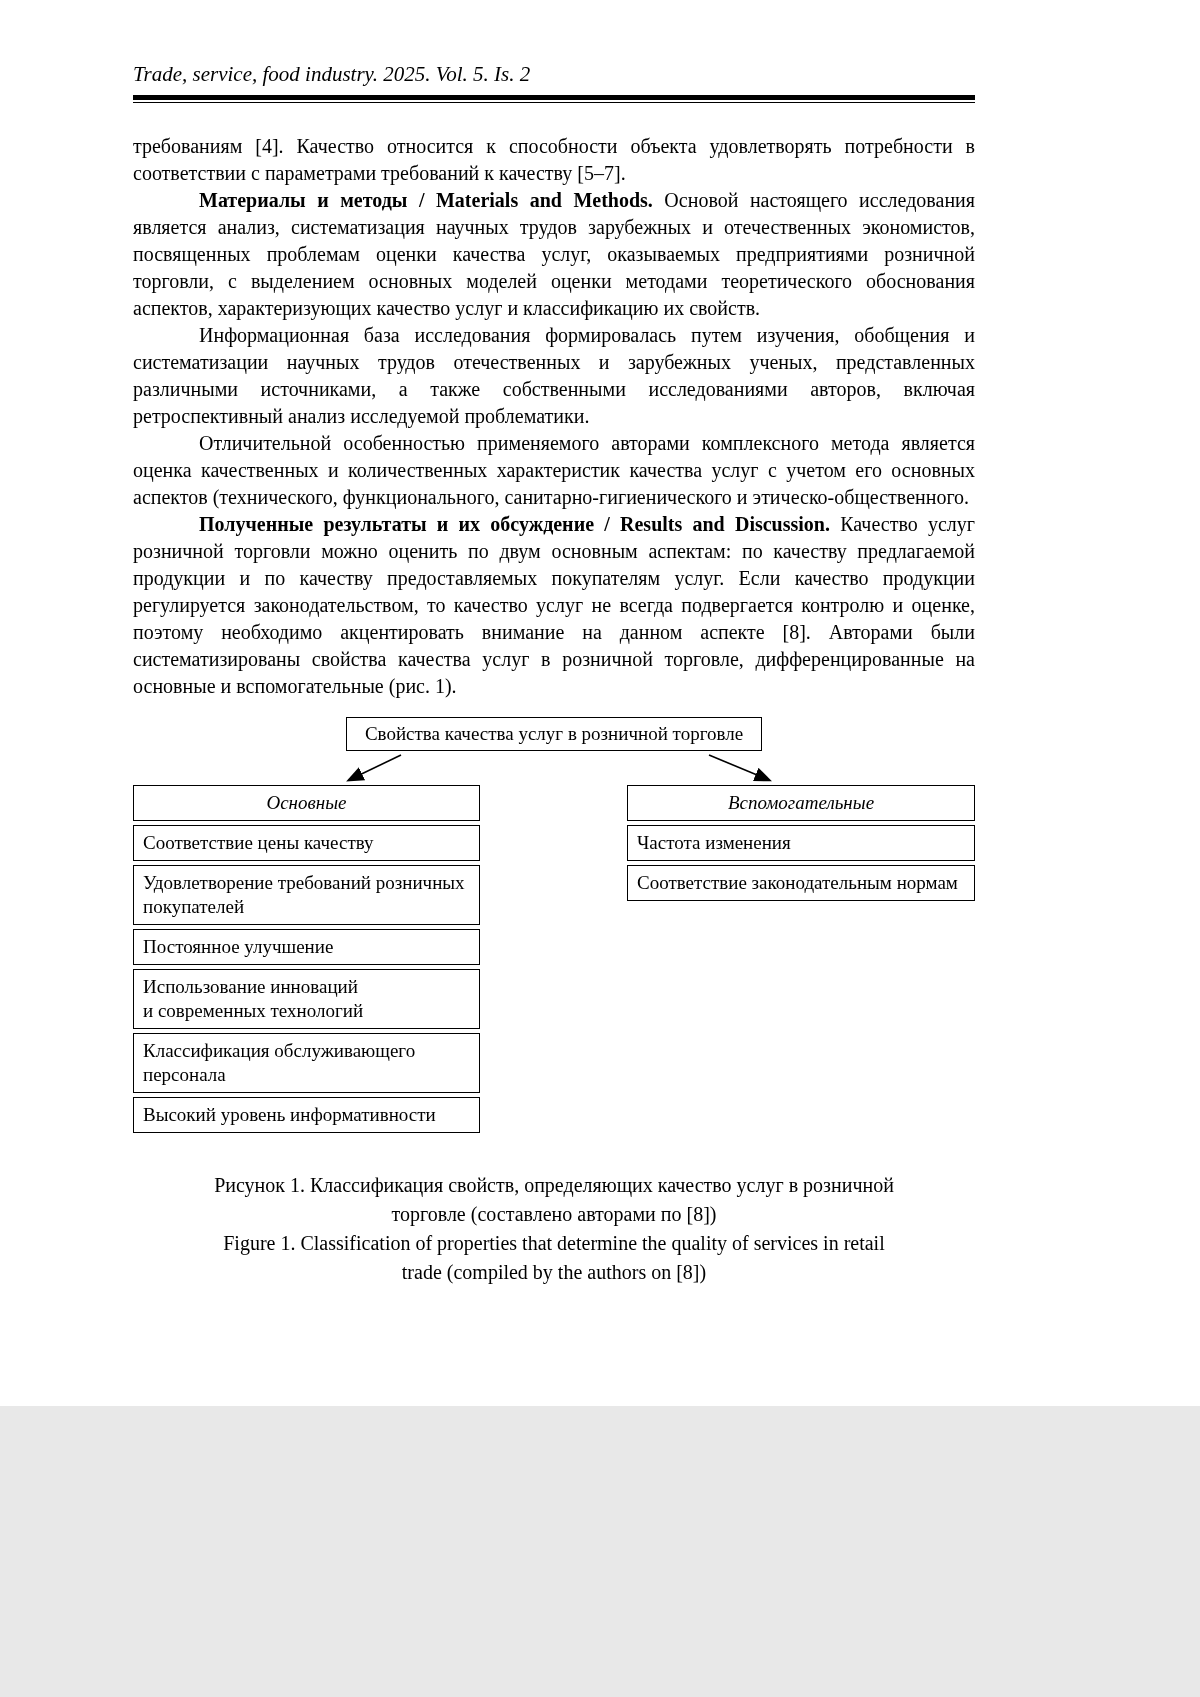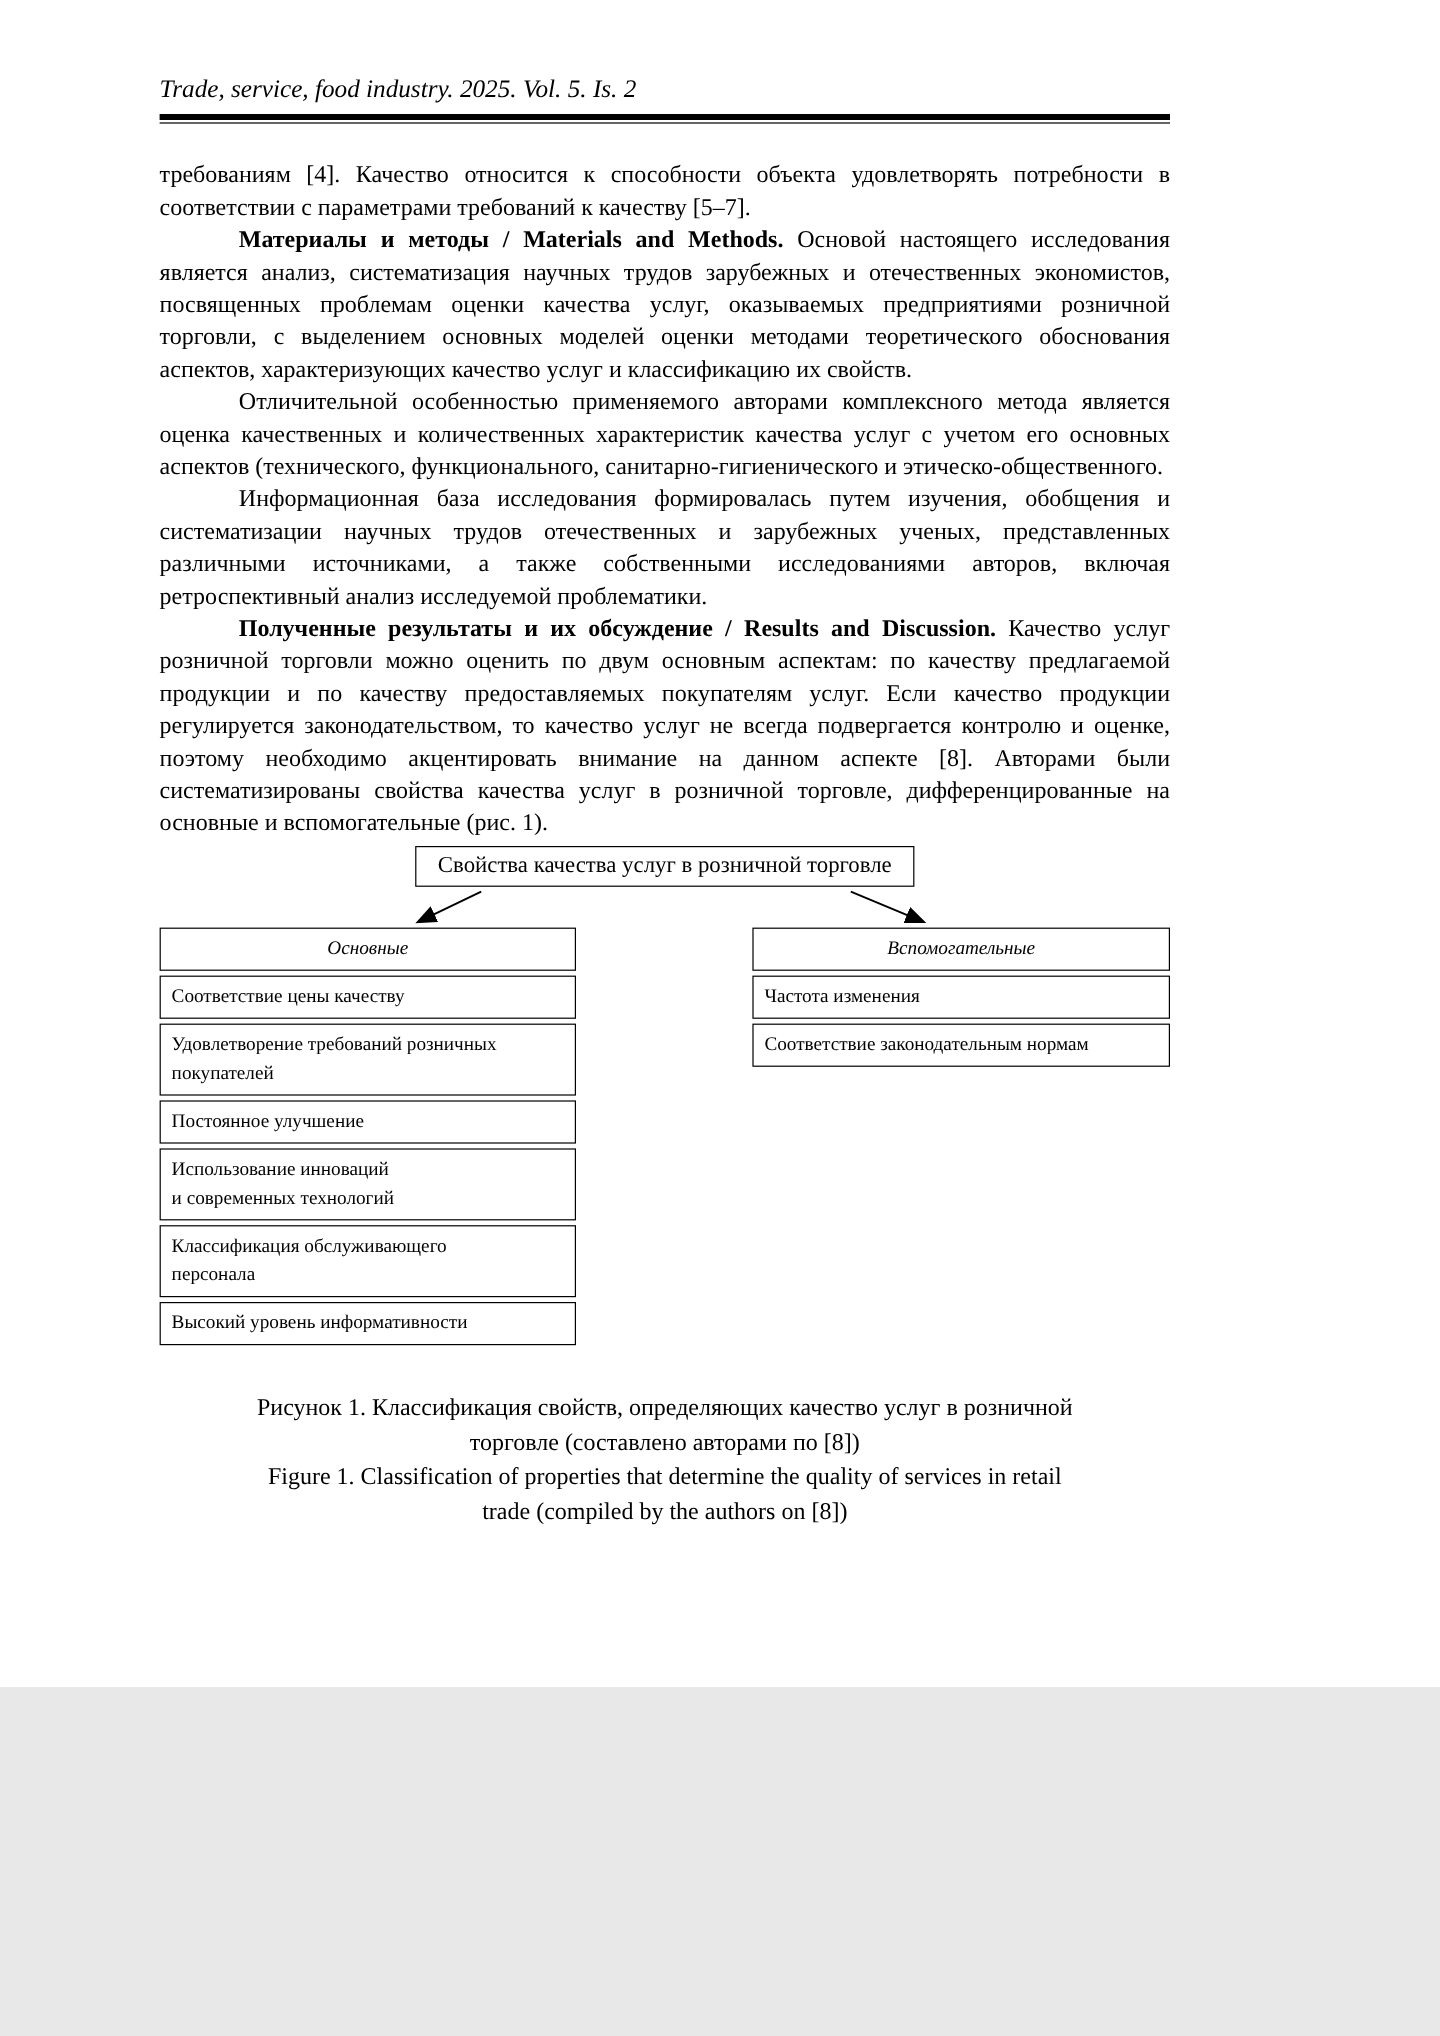--- a/index.html
+++ b/index.html
@@ -28,41 +28,41 @@
   .body-text {
     margin-top: 30px;
     font-size: 20px;
     line-height: 27px;
     text-align: justify;
   }
   .para { margin: 0; text-indent: 66px; }
   .para.first { text-indent: 0; }
   .para b { font-weight: bold; margin-top: 44px; }
 
-  .figure { margin-top: 5px; }
+  .figure { margin-top: 17px; }
   .root-box {
     width: fit-content;
     margin: 0 auto;
     border: 1px solid #000;
     padding: 5px 18px;
     font-size: 19px;
     text-align: center;
   }
   .arrows { display: block; margin-top: 2px; }
   .columns {
     display: flex;
     justify-content: space-between;
     align-items: flex-start;
   }
   .col-left  { width: 347px; }
   .col-right { width: 348px; }
   .cell {
     border: 1px solid #000;
     padding: 5px 9px;
-    font-size: 16px;
+    font-size: 19px;
     line-height: 24px;
     margin-bottom: 4px;
     white-space: pre-line;
     background: #fff;
   }
   .cell:last-child { margin-bottom: 0; }
   .cell.hdr { font-style: italic; text-align: center; }
 
   .captions {
     margin-top: 38px;
@@ -86,22 +86,22 @@
 <div class="page">
   <div class="content">
 
     <p class="journal-header">Trade, service, food industry. 2025. Vol. 5. Is. 2</p>
     <div class="rule-thick"></div>
     <div class="rule-thin"></div>
 
     <div class="body-text">
       <p class="para first"><span>требованиям [4]. Качество относится к способности объекта удовлетворять потребности в соответствии с параметрами требований к качеству [5–7].</span></p>
       <p class="para"><b>Материалы и методы / Materials and Methods.</b> <span>Основой настоящего исследования является анализ, систематизация научных трудов зарубежных и отечественных экономистов, посвященных проблемам оценки качества услуг, оказываемых предприятиями розничной торговли, с выделением основных моделей оценки методами теоретического обоснования аспектов, характеризующих качество услуг и классификацию их свойств.</span></p>
+      <p class="para"><span>Информационная база исследования формировалась путем изучения, обобщения и систематизации научных трудов отечественных и зарубежных ученых, представленных различными источниками, а также собственными исследованиями авторов, включая ретроспективный анализ исследуемой проблематики.</span></p>
       <p class="para"><span>Отличительной особенностью применяемого авторами комплексного метода является оценка качественных и количественных характеристик качества услуг с учетом его основных аспектов (технического, функционального, санитарно-гигиенического и этическо-общественного.</span></p>
-      <p class="para"><span>Информационная база исследования формировалась путем изучения, обобщения и систематизации научных трудов отечественных и зарубежных ученых, представленных различными источниками, а также собственными исследованиями авторов, включая ретроспективный анализ исследуемой проблематики.</span></p>
       <p class="para"><b>Полученные результаты и их обсуждение / Results and Discussion.</b> <span>Качество услуг розничной торговли можно оценить по двум основным аспектам: по качеству предлагаемой продукции и по качеству предоставляемых покупателям услуг. Если качество продукции регулируется законодательством, то качество услуг не всегда подвергается контролю и оценке, поэтому необходимо акцентировать внимание на данном аспекте [8]. Авторами были систематизированы свойства качества услуг в розничной торговле, дифференцированные на основные и вспомогательные (рис. 1).</span></p>
     </div>
 
     <div class="figure">
       <div class="root-box">Свойства качества услуг в розничной торговле</div>
 
       <svg class="arrows" width="842" height="32" viewBox="0 0 842 32">
         <defs>
           <marker id="ah" markerWidth="11" markerHeight="9" refX="9" refY="4.5" orient="auto">
             <path d="M0,0 L11,4.5 L0,9 z" fill="#000"></path>

